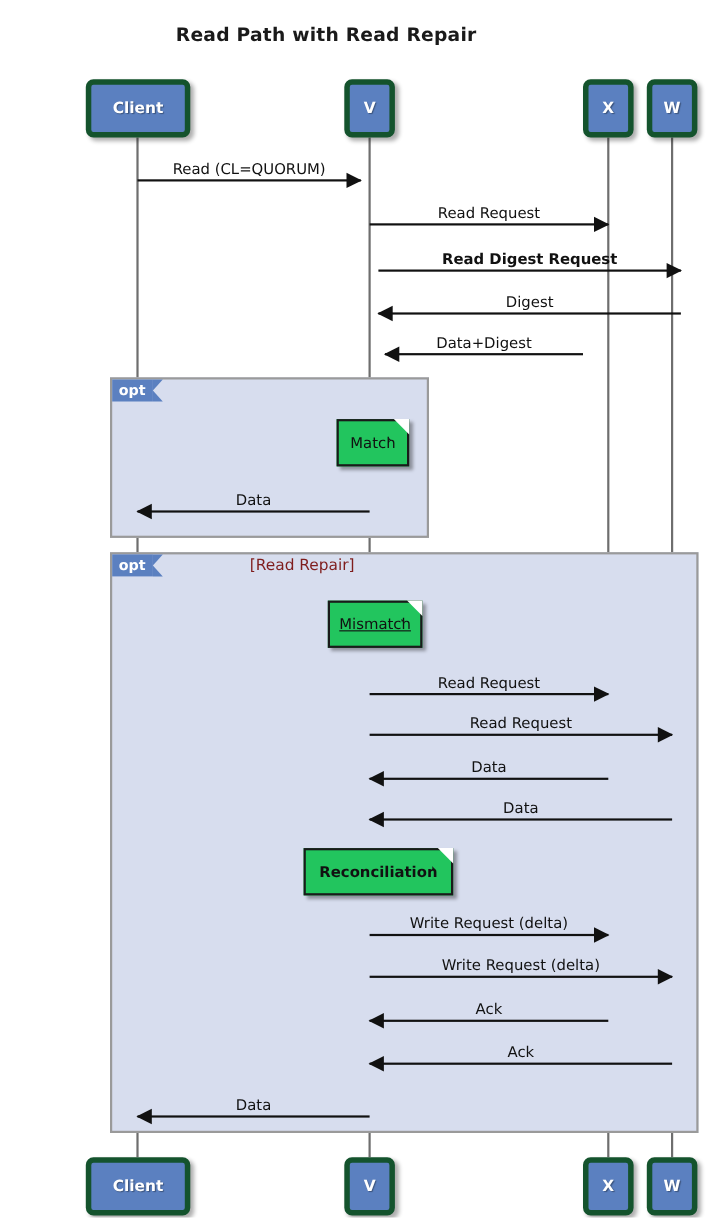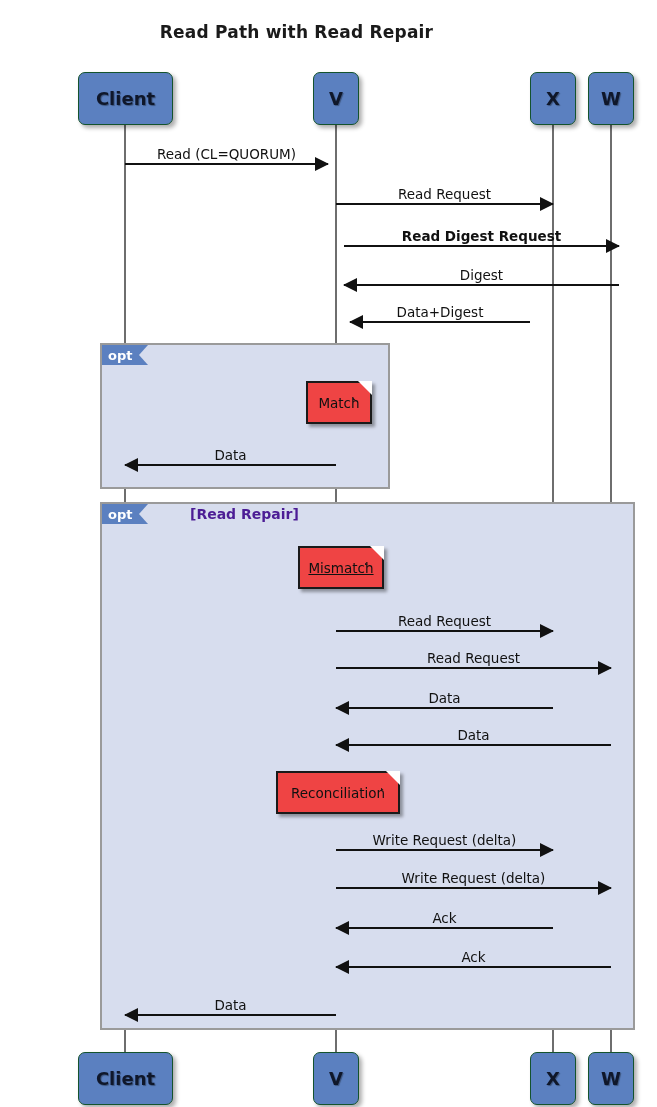--- a/index.html
+++ b/index.html
@@ -25,24 +25,24 @@
     text-align: center;
     font-size: 17px;
     font-weight: bold;
     color: #1a1a1a;
     letter-spacing: 0.2px;
   }
   
   .participant {
     position: absolute;
     background: #5B80C0;
-    border: 1px solid #14532d;
+    border: 5px solid #14532d;
     border-radius: 7px;
-    color: #0f172a;
-    font-size: 18px;
+    color: #ffffff;
+    font-size: 14px;
     font-weight: bold;
     display: flex;
     align-items: center;
     justify-content: center;
     box-shadow: 3px 3px 4px rgba(0,0,0,0.32);
     box-sizing: border-box;
     text-shadow: 1px 1px 1px rgba(0,0,0,0.35);
   }
   
   .lifeline {
@@ -78,23 +78,24 @@
     top: 0;
     width: 0;
     height: 0;
     border-top: 10px solid #5B80C0;
     border-bottom: 10px solid #5B80C0;
     border-right: 9px solid transparent;
   }
   .fragment-guard {
     position: absolute;
     font-size: 14px;
-    font-weight: bold;
-    color: #4c1d95;
+    font-weight: normal;
+    color: #7f1d1d;
     white-space: nowrap;
+    margin-left: 37px;
   }
   
   .message {
     position: absolute;
     height: 14px;
   }
   .msg-line {
     position: absolute;
     left: 0;
     top: 6px;
@@ -123,21 +124,21 @@
     bottom: 9px;
     width: 100%;
     text-align: center;
     font-size: 13.5px;
     color: #111111;
     white-space: nowrap;
   }
   
   .note {
     position: absolute;
-    background: #ef4444;
+    background: #22c55e;
     border: 2px solid #1a1a1a;
     font-size: 13.5px;
     color: #111111;
     display: flex;
     align-items: center;
     justify-content: center;
     box-sizing: border-box;
     box-shadow: 3px 3px 3px rgba(0,0,0,0.35);
     padding: 0 6px;
   }
@@ -273,21 +274,21 @@
       <div class="note" style="left: 306px; top: 381px; width: 66px; height: 43px;">
         <span>Match</span>
         <div class="note-fold"></div>
         <div class="note-fold-edge"></div>
       </div>
       <div class="note" style="left: 298px; top: 546px; width: 86px; height: 43px; text-decoration: underline;">
         <span>Mismatch</span>
         <div class="note-fold"></div>
         <div class="note-fold-edge"></div>
       </div>
-      <div class="note" style="left: 276px; top: 771px; width: 124px; height: 43px;">
+      <div class="note" style="left: 276px; top: 771px; width: 136px; height: 43px; font-weight: bold;">
         <span>Reconciliation</span>
         <div class="note-fold"></div>
         <div class="note-fold-edge"></div>
       </div>
     </div>
   <div id="participants-top">
       <div class="participant" style="left: 78px; top: 72px; width: 95px; height: 53px;">Client</div>
       <div class="participant" style="left: 313px; top: 72px; width: 46px; height: 53px;">V</div>
       <div class="participant" style="left: 530px; top: 72px; width: 46px; height: 53px;">X</div>
       <div class="participant" style="left: 588px; top: 72px; width: 46px; height: 53px;">W</div>

